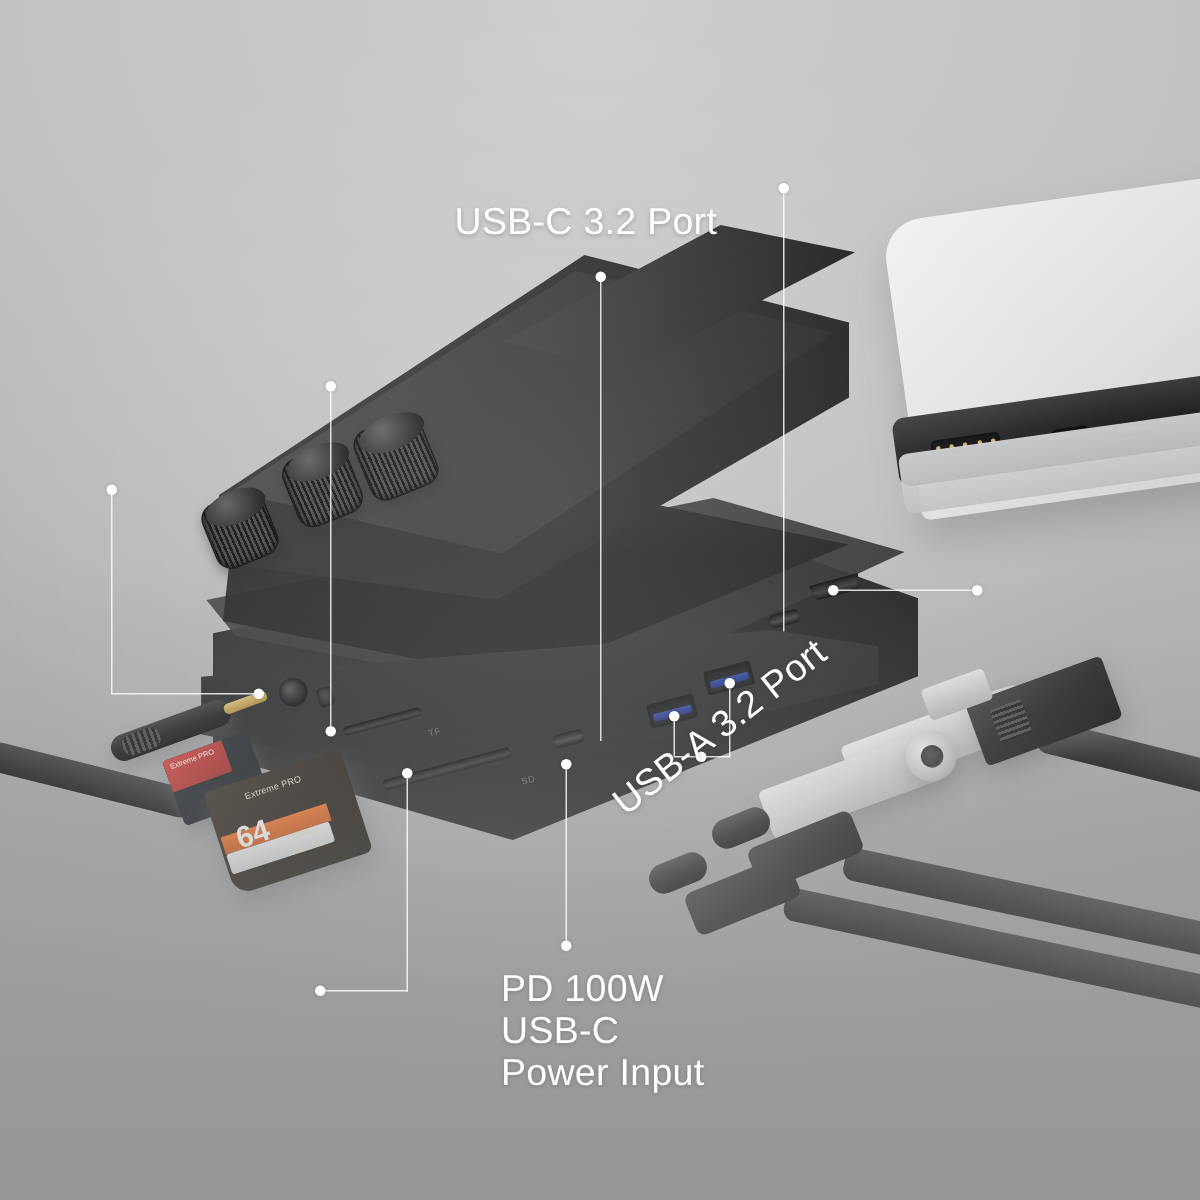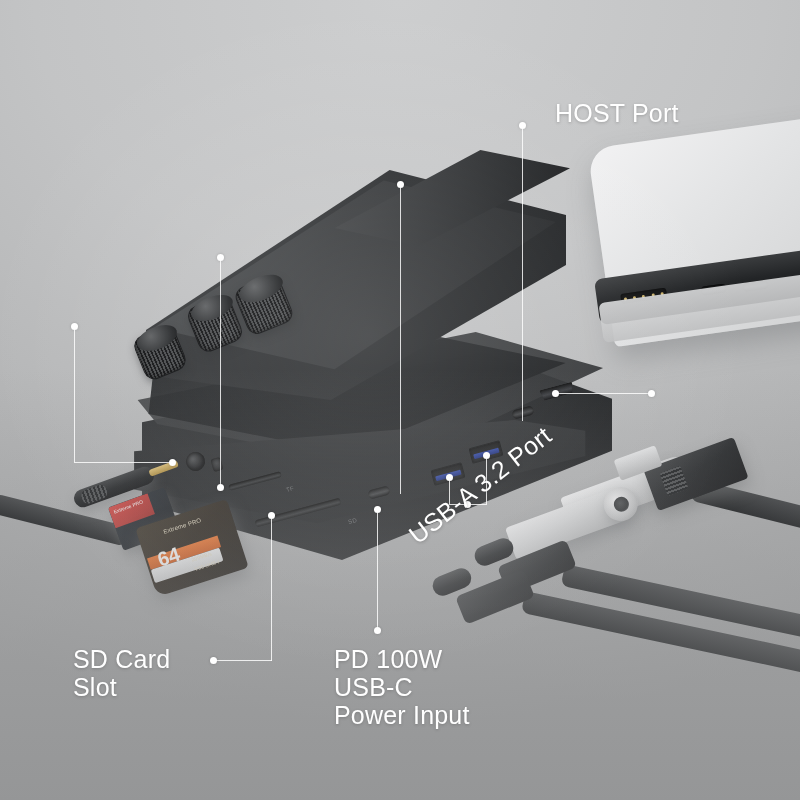--- a/index.html
+++ b/index.html
@@ -398,26 +398,24 @@
   <div class="lead v" style="left:271px;top:519px;height:142px;"></div>
   <div class="lead h" style="left:215px;top:660px;width:57px;"></div>
   <div class="dot" style="left:210px;top:657px;"></div>
 
   <div class="dot" style="left:374px;top:506px;"></div>
   <div class="lead v" style="left:377px;top:513px;height:117px;"></div>
   <div class="dot" style="left:374px;top:627px;"></div>
 
 
 
-
-  <div class="label lg" style="left:555px;top:99px;">HOST Port</div>
+  <div class="label lg" style="left:303px;top:134px;">USB-C 3.2 Port</div>
+
 
 
   <div class="label lg" style="left:412px;top:524px;transform:rotate(-38deg);transform-origin:0 50%;">USB-A 3.2 Port</div>
 
-  <div class="label lg" style="left:73px;top:645px;">SD Card
-Slot</div>
 
   <div class="label lg" style="left:320px;top:645px;margin-left:14px;">PD 100W
 USB-C
 Power Input</div>
 
 </div>
 
 </body></html>

